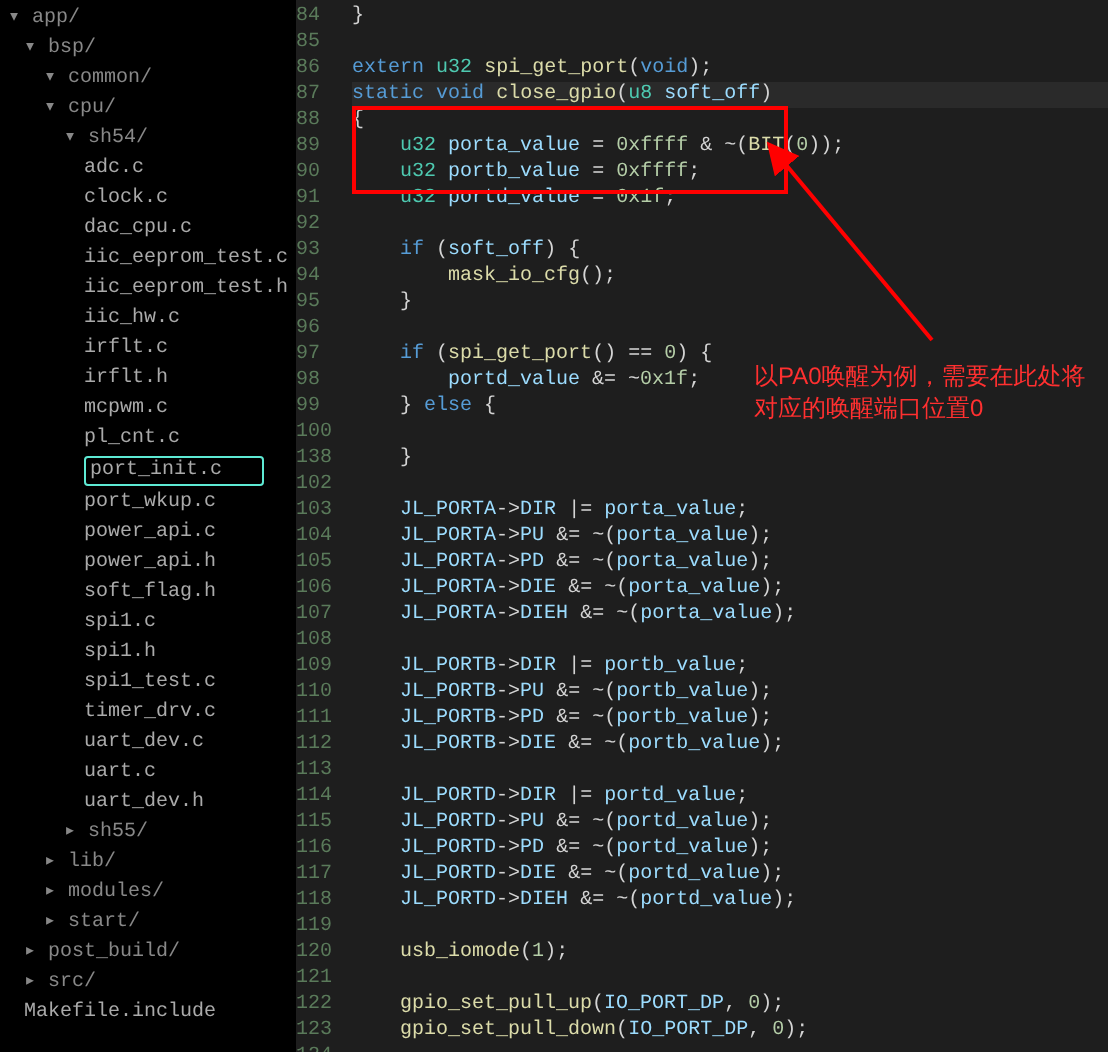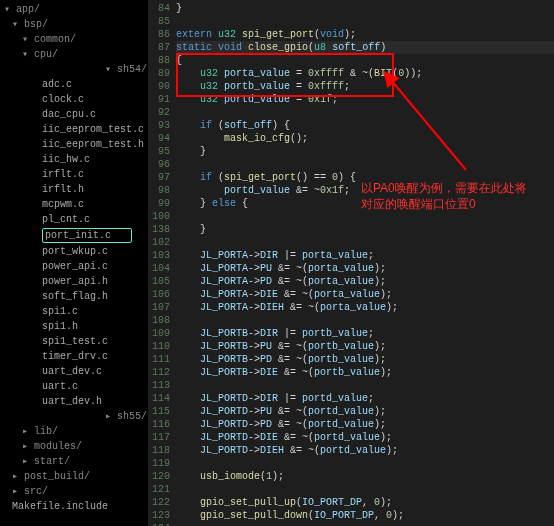--- a/index.html
+++ b/index.html
@@ -26,38 +26,37 @@
   cursor: pointer;
   white-space: nowrap;
   font-size: 10px;
   line-height: 13px;
 }
 .tree-item.folder::before { content: "▸ "; color: #888; }
 .tree-item.folder.open::before { content: "▾ "; }
 .tree-item.file { color: #aaa; }
 .indent-1 { padding-left: 12px; }
 .indent-2 { padding-left: 22px; }
-.indent-3 { padding-left: 32px; text-align: right; }
+.indent-3 { padding-left: 32px; }
 .indent-4 { padding-left: 42px; }
 .highlighted {
   border: 1px solid #5eead4;
   border-radius: 2px;
   display: inline-block;
   padding: 0 20px 0 2px;
 }
 .editor {
   flex: 1;
   background: #1e1e1e;
   display: flex;
   position: relative;
   overflow: hidden;
 }
 .gutter {
   width: 28px;
-  text-align: right;
   color: #5a7a5a;
   padding-right: 6px;
   background: #1e1e1e;
   font-size: 10px;
   line-height: 13px;
   padding-top: 2px;
 }
 .code {
   flex: 1;
   font-size: 10px;
@@ -216,15 +215,15 @@
       <div class="code-line">    <span class="fn">gpio_set_pull_down</span>(<span class="var">IO_PORT_DP</span>, <span class="num">0</span>);</div>
       <div class="red-box" style="top:53px;left:0px;width:218px;height:44px;"></div>
       <svg class="arrow-svg" style="top:70px;left:200px;width:100px;height:110px;">
       <defs>
           <marker id="ah" markerWidth="8" markerHeight="8" refX="2" refY="4" orient="auto">
             <path d="M0,0 L8,4 L0,8 Z" fill="#ff0000"></path>
           </marker>
         </defs>
       <line x1="90" y1="100" x2="15" y2="10" stroke="#ff0000" stroke-width="2" marker-end="url(#ah)"></line>
     </svg>
-      <div class="annotation" style="top:180px;left:185px;width:170px;">以PA0唤醒为例，需要在此处将对应的唤醒端口位置0</div>
+      <div class="annotation" style="top:180px;left:201px;width:170px;">以PA0唤醒为例，需要在此处将对应的唤醒端口位置0</div>
     </div>
 </div>
 
 </body></html>

